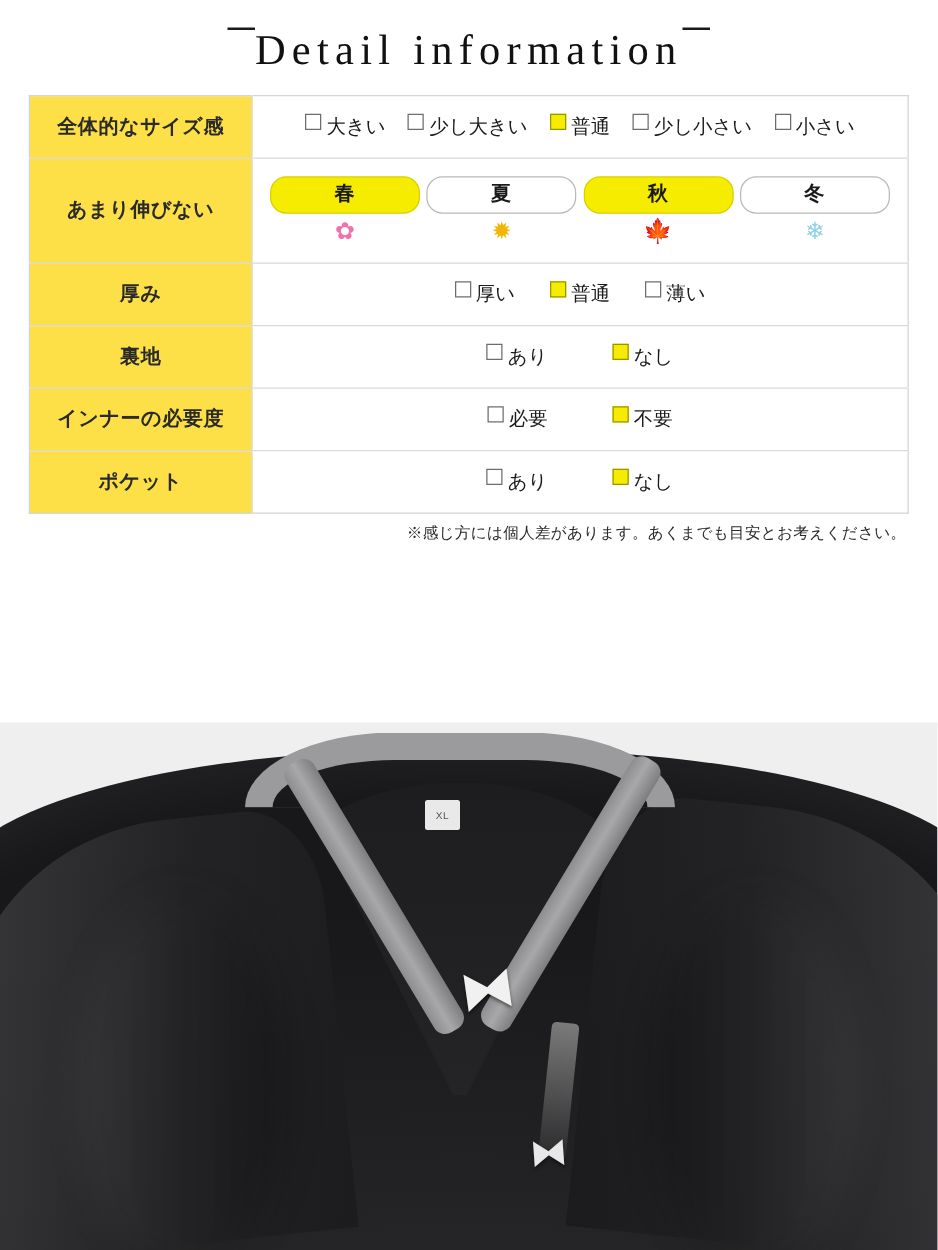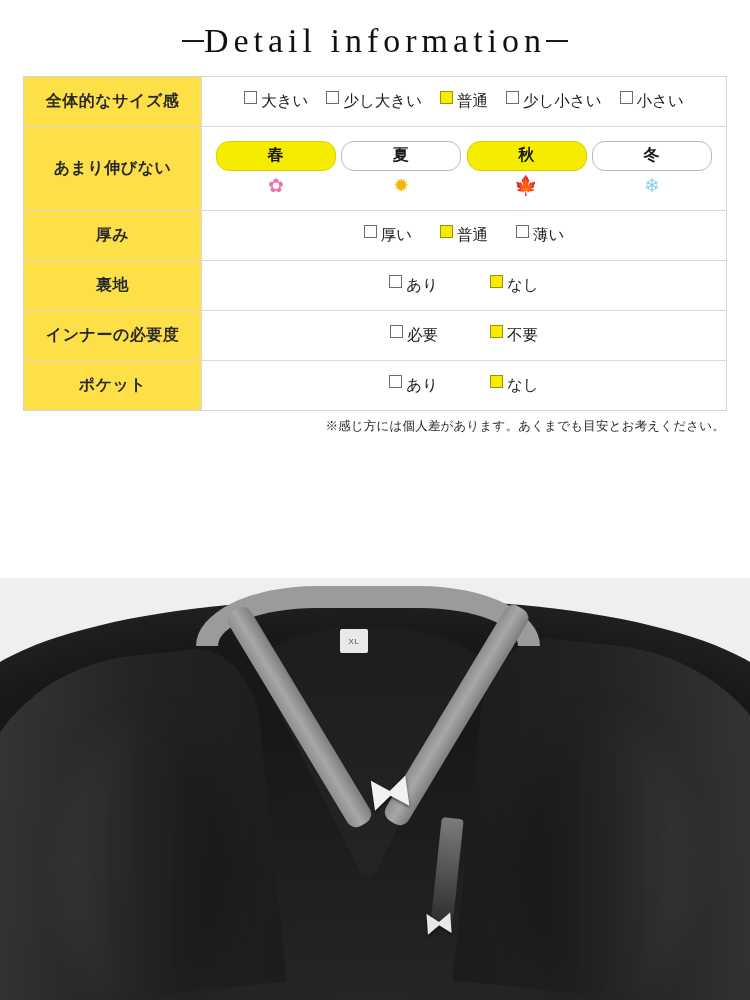--- a/index.html
+++ b/index.html
@@ -11,21 +11,21 @@
     font-family: "Liberation Sans", sans-serif;
     color: #1a1a1a;
     overflow: hidden;
   }
 
   .page { position: relative; width: 750px; height: 1000px; }
 
   
   .title-wrap {
     display: flex;
-    align-items: center;
+    align-items: flex-start;
     justify-content: center;
     gap: 0;
     padding: 22px 20px 16px 20px;
   }
   .title-rule {
     height: 2px;
     background: #1a1a1a;
     flex: 0 0 22px;
   }
   .title-text {
@@ -210,21 +210,21 @@
   .neck-inner {
     position: absolute;
     left: 236px; top: 48px;
     width: 264px; height: 250px;
     background: linear-gradient(180deg, #1d1d1f 0%, #242426 100%);
     border-radius: 130px 130px 0 0 / 70px 70px 0 0;
     clip-path: polygon(0% 0%, 100% 0%, 52% 100%, 48% 100%);
   }
   .size-tag {
     position: absolute;
-    left: 340px; top: 51px;
+    left: 340px; top: 62px;
     width: 28px; height: 24px;
     background: #e9e9e9;
     border-radius: 2px;
     color: #555;
     font-size: 8px;
     text-align: center;
     line-height: 26px;
     letter-spacing: 0.5px;
   }
   .bow-1 {

